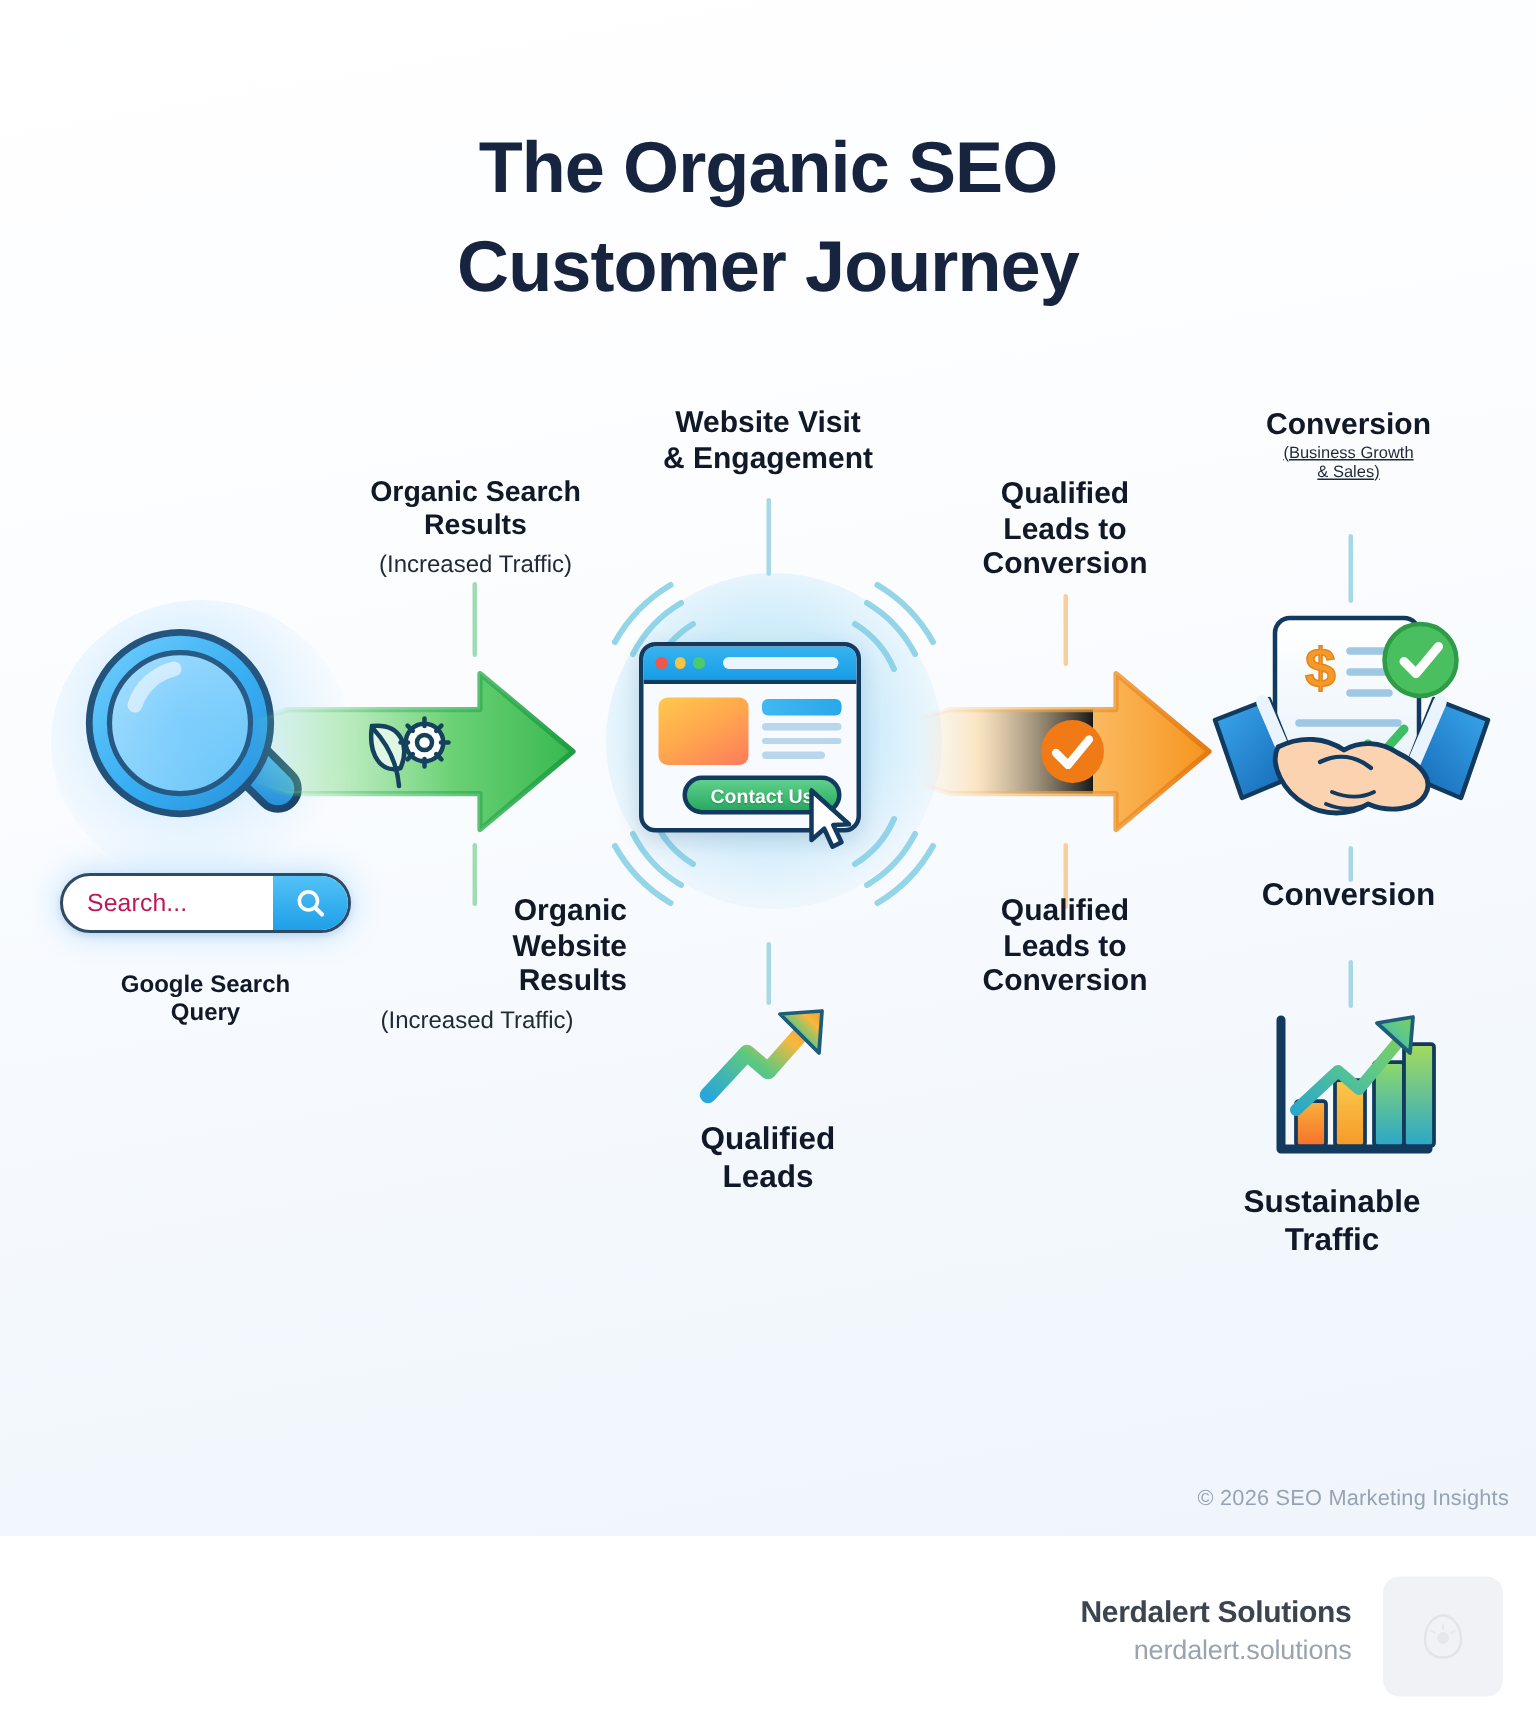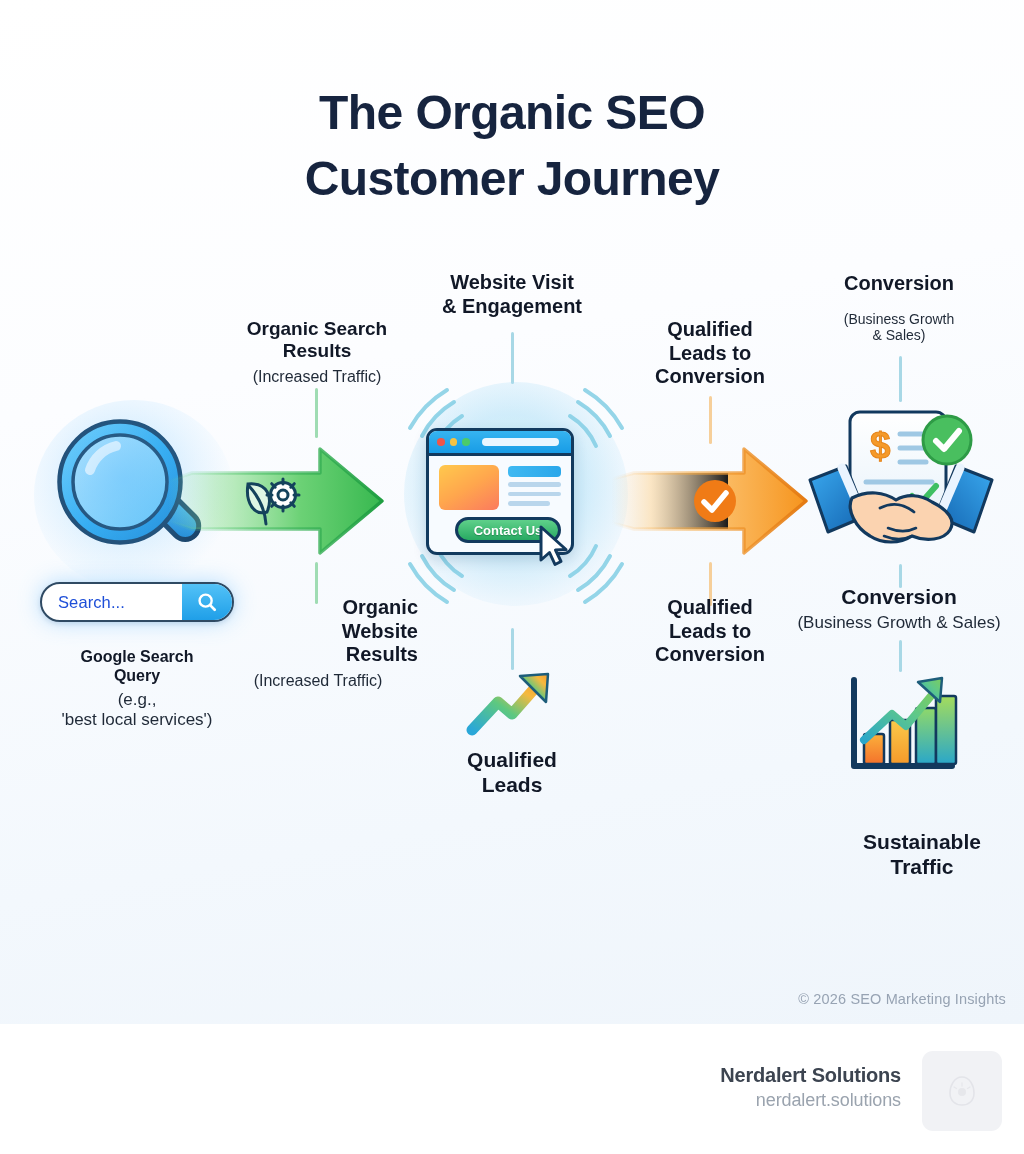--- a/index.html
+++ b/index.html
@@ -49,21 +49,21 @@
 
   
   .searchbar {
     position:absolute; left:40px; top:582px; width:194px; height:40px;
     border-radius:22px; background:#ffffff;
     border:2px solid #2f4a63;
     display:flex; align-items:center; overflow:hidden;
     box-shadow:0 0 22px rgba(104,190,255,.45), 0 2px 5px rgba(20,50,90,.14);
   }
   .searchbar .txt {
-    flex:1; padding-left:16px; font-size:16.5px; color:#1d4ed8; letter-spacing:.1px;
+    flex:1; padding-left:16px; font-size:16.5px; color:#be185d; letter-spacing:.1px;
   }
   .search-btn {
     width:50px; height:100%;
     background:linear-gradient(180deg,#53c2f7 0%,#1f9fe8 100%);
     display:flex; align-items:center; justify-content:center;
   }
 
   
   .arrow-green { position:absolute; left:168px; top:443px; width:216px; height:116px; }
   .arrow-green .ico { position:absolute; left:74px; top:31px; width:60px; height:54px; }
@@ -182,24 +182,20 @@
           <circle cx="10.5" cy="10.5" r="6.6" fill="none" stroke="#ffffff" stroke-width="2.6"></circle>
           <line x1="15.4" y1="15.4" x2="20.4" y2="20.4" stroke="#ffffff" stroke-width="3" stroke-linecap="round"></line>
         </svg>
       </div>
     </div>
 
     <div class="caption" style="left:12px; top:648px; width:250px;">
       <div class="cap-bold" style="font-size:16px;">
         <span>Google Search</span><br>
         <span>Query</span>
-      </div>
-      <div class="cap-sub" style="font-size:17px; margin-top:4px;">
-        <span>(e.g.,</span><br>
-        <span>'best local services')</span>
       </div>
     </div>
 
     <div class="caption" style="left:206px; top:318px; width:222px;">
       <div class="cap-bold" style="font-size:19px;">
         <span>Organic Search</span><br>
         <span>Results</span>
       </div>
       <div class="cap-sub" style="font-size:16px; margin-top:4px;">(Increased Traffic)</div>
     </div>
@@ -363,21 +359,21 @@
     <div class="caption" style="left:620px; top:596px; width:180px;">
       <div class="cap-bold" style="font-size:20px;">
         <span>Qualified</span><br>
         <span>Leads to</span><br>
         <span>Conversion</span>
       </div>
     </div>
 
     <div class="caption" style="left:790px; top:272px; width:218px;">
       <div class="cap-bold" style="font-size:20px;">Conversion</div>
-      <div class="cap-sub" style="font-size:14px; margin-top:15px;">
+      <div class="cap-sub" style="font-size:11px; margin-top:0;text-decoration:underline;">
         <span>(Business Growth</span><br>
         <span>&amp; Sales)</span>
       </div>
     </div>
     <div class="stem" style="left:899px; top:356px; height:46px; background:#a8d8e6;"></div>
 
     <div class="handshake">
       <svg width="186" height="164" viewBox="0 0 186 164">
         <defs>
           <linearGradient id="sleeveL" x1="0" y1="0" x2="1" y2="1">
@@ -419,21 +415,20 @@
           <path d="M80 132 C90 136 100 136 108 132"></path>
           <path d="M76 140 C86 144 96 144 104 140"></path>
         </g>
       </svg>
     </div>
 
     <div class="stem" style="left:899px; top:564px; height:24px; background:#a8d8e6;"></div>
 
     <div class="caption" style="left:776px; top:585px; width:246px;">
       <div class="cap-bold" style="font-size:21px;">Conversion</div>
-      <div class="cap-sub" style="font-size:17px; margin-top:3px;">(Business Growth &amp; Sales)</div>
     </div>
 
     <div class="stem" style="left:899px; top:640px; height:32px; background:#a8d8e6;"></div>
 
     <svg class="barchart-icon" viewBox="0 0 120 108">
       <defs>
         <linearGradient id="bar1" x1="0" y1="1" x2="0" y2="0">
           <stop offset="0%" stop-color="#f4722b"></stop>
             <stop offset="100%" stop-color="#fbb03b"></stop>
         </linearGradient>
@@ -457,21 +452,21 @@
       </defs>
       <path d="M14 8 L14 94 L112 94" fill="none" stroke="#12395e" stroke-width="6" stroke-linecap="round" stroke-linejoin="round"></path>
       <rect x="24" y="62" width="20" height="30" rx="2" fill="url(#bar1)" stroke="#12395e" stroke-width="2.5"></rect>
       <rect x="50" y="48" width="20" height="44" rx="2" fill="url(#bar2)" stroke="#12395e" stroke-width="2.5"></rect>
       <rect x="76" y="36" width="20" height="56" rx="2" fill="url(#bar3)" stroke="#12395e" stroke-width="2.5"></rect>
       <rect x="96" y="24" width="20" height="68" rx="2" fill="url(#bar4)" stroke="#12395e" stroke-width="2.5"></rect>
       <path d="M24 68 L52 42 L66 54 L96 18" fill="none" stroke="url(#arrG)" stroke-width="8" stroke-linecap="round" stroke-linejoin="round"></path>
       <path d="M78 10 L102 6 L100 30 Z" fill="url(#arrG)" stroke="#1d5d7a" stroke-width="2.5" stroke-linejoin="round"></path>
     </svg>
 
-    <div class="caption" style="left:830px; top:790px; width:184px;margin-top:40px;">
+    <div class="caption" style="left:796px; top:790px; width:184px;">
       <div class="cap-bold" style="font-size:21px;">
         <span>Sustainable</span><br>
         <span>Traffic</span>
       </div>
     </div>
 
     <div class="copyright">© 2026 SEO Marketing Insights</div>
   </div>
 
   <div class="footerbar"></div>

